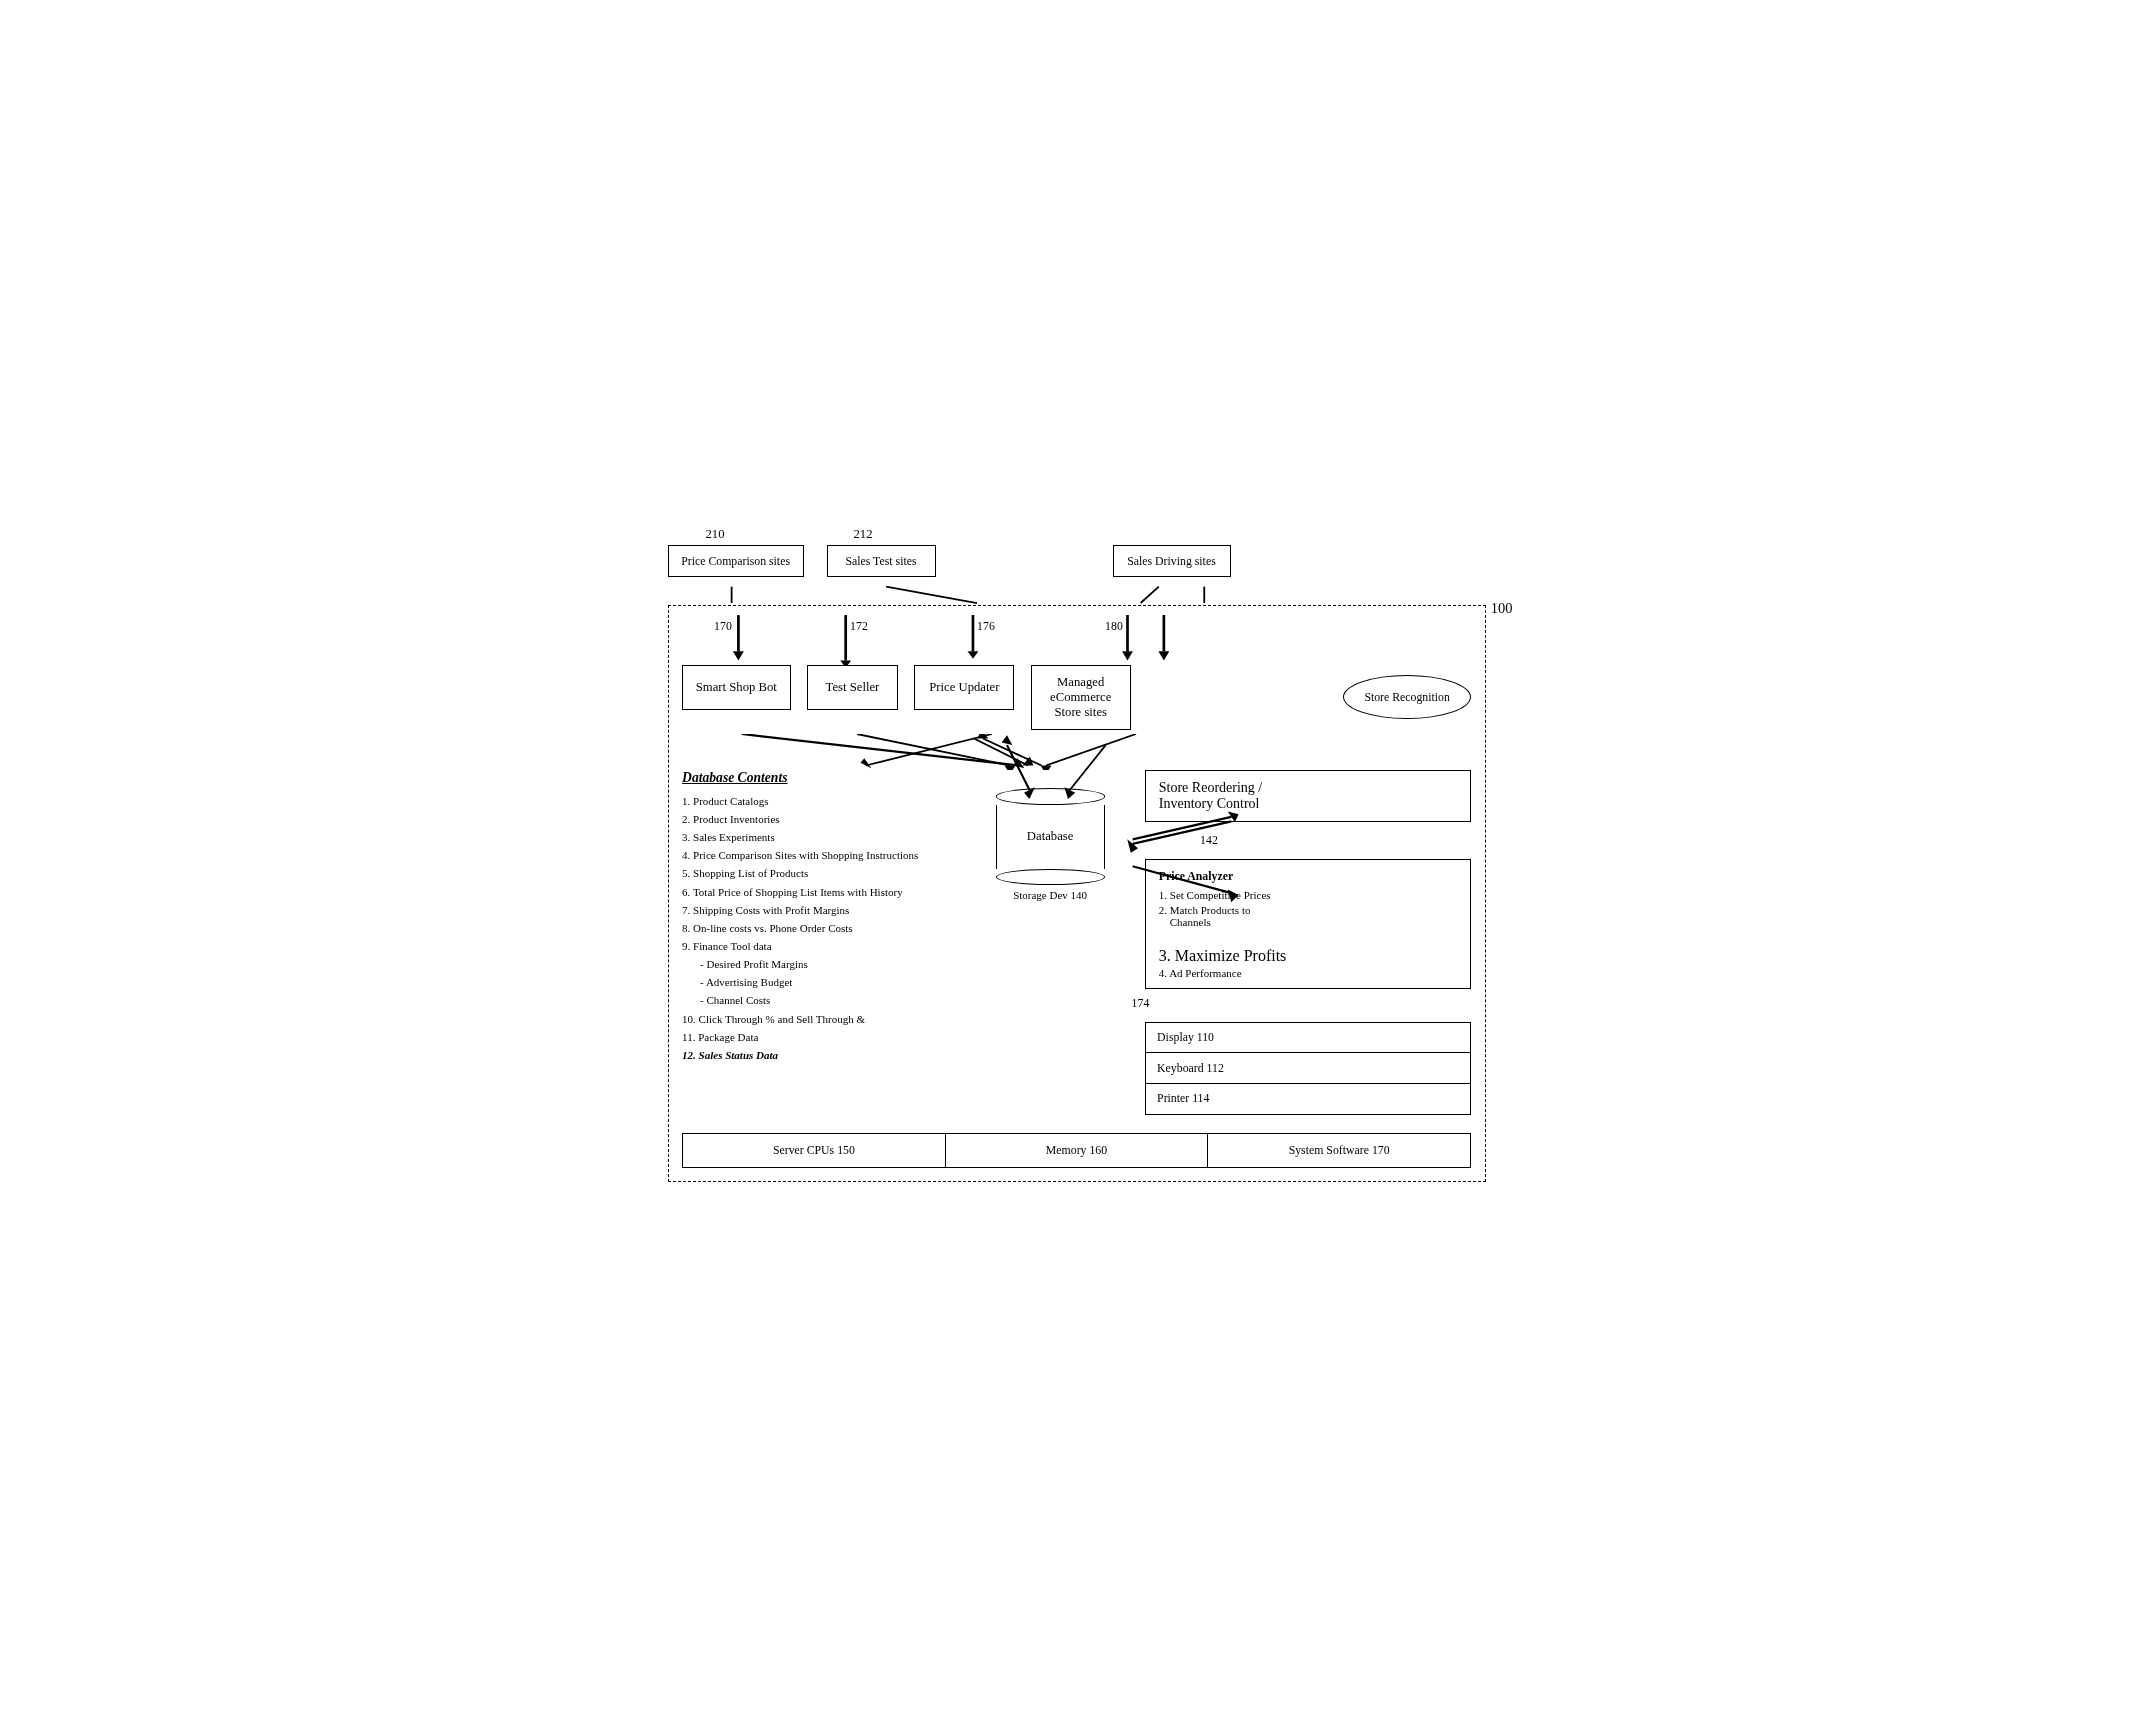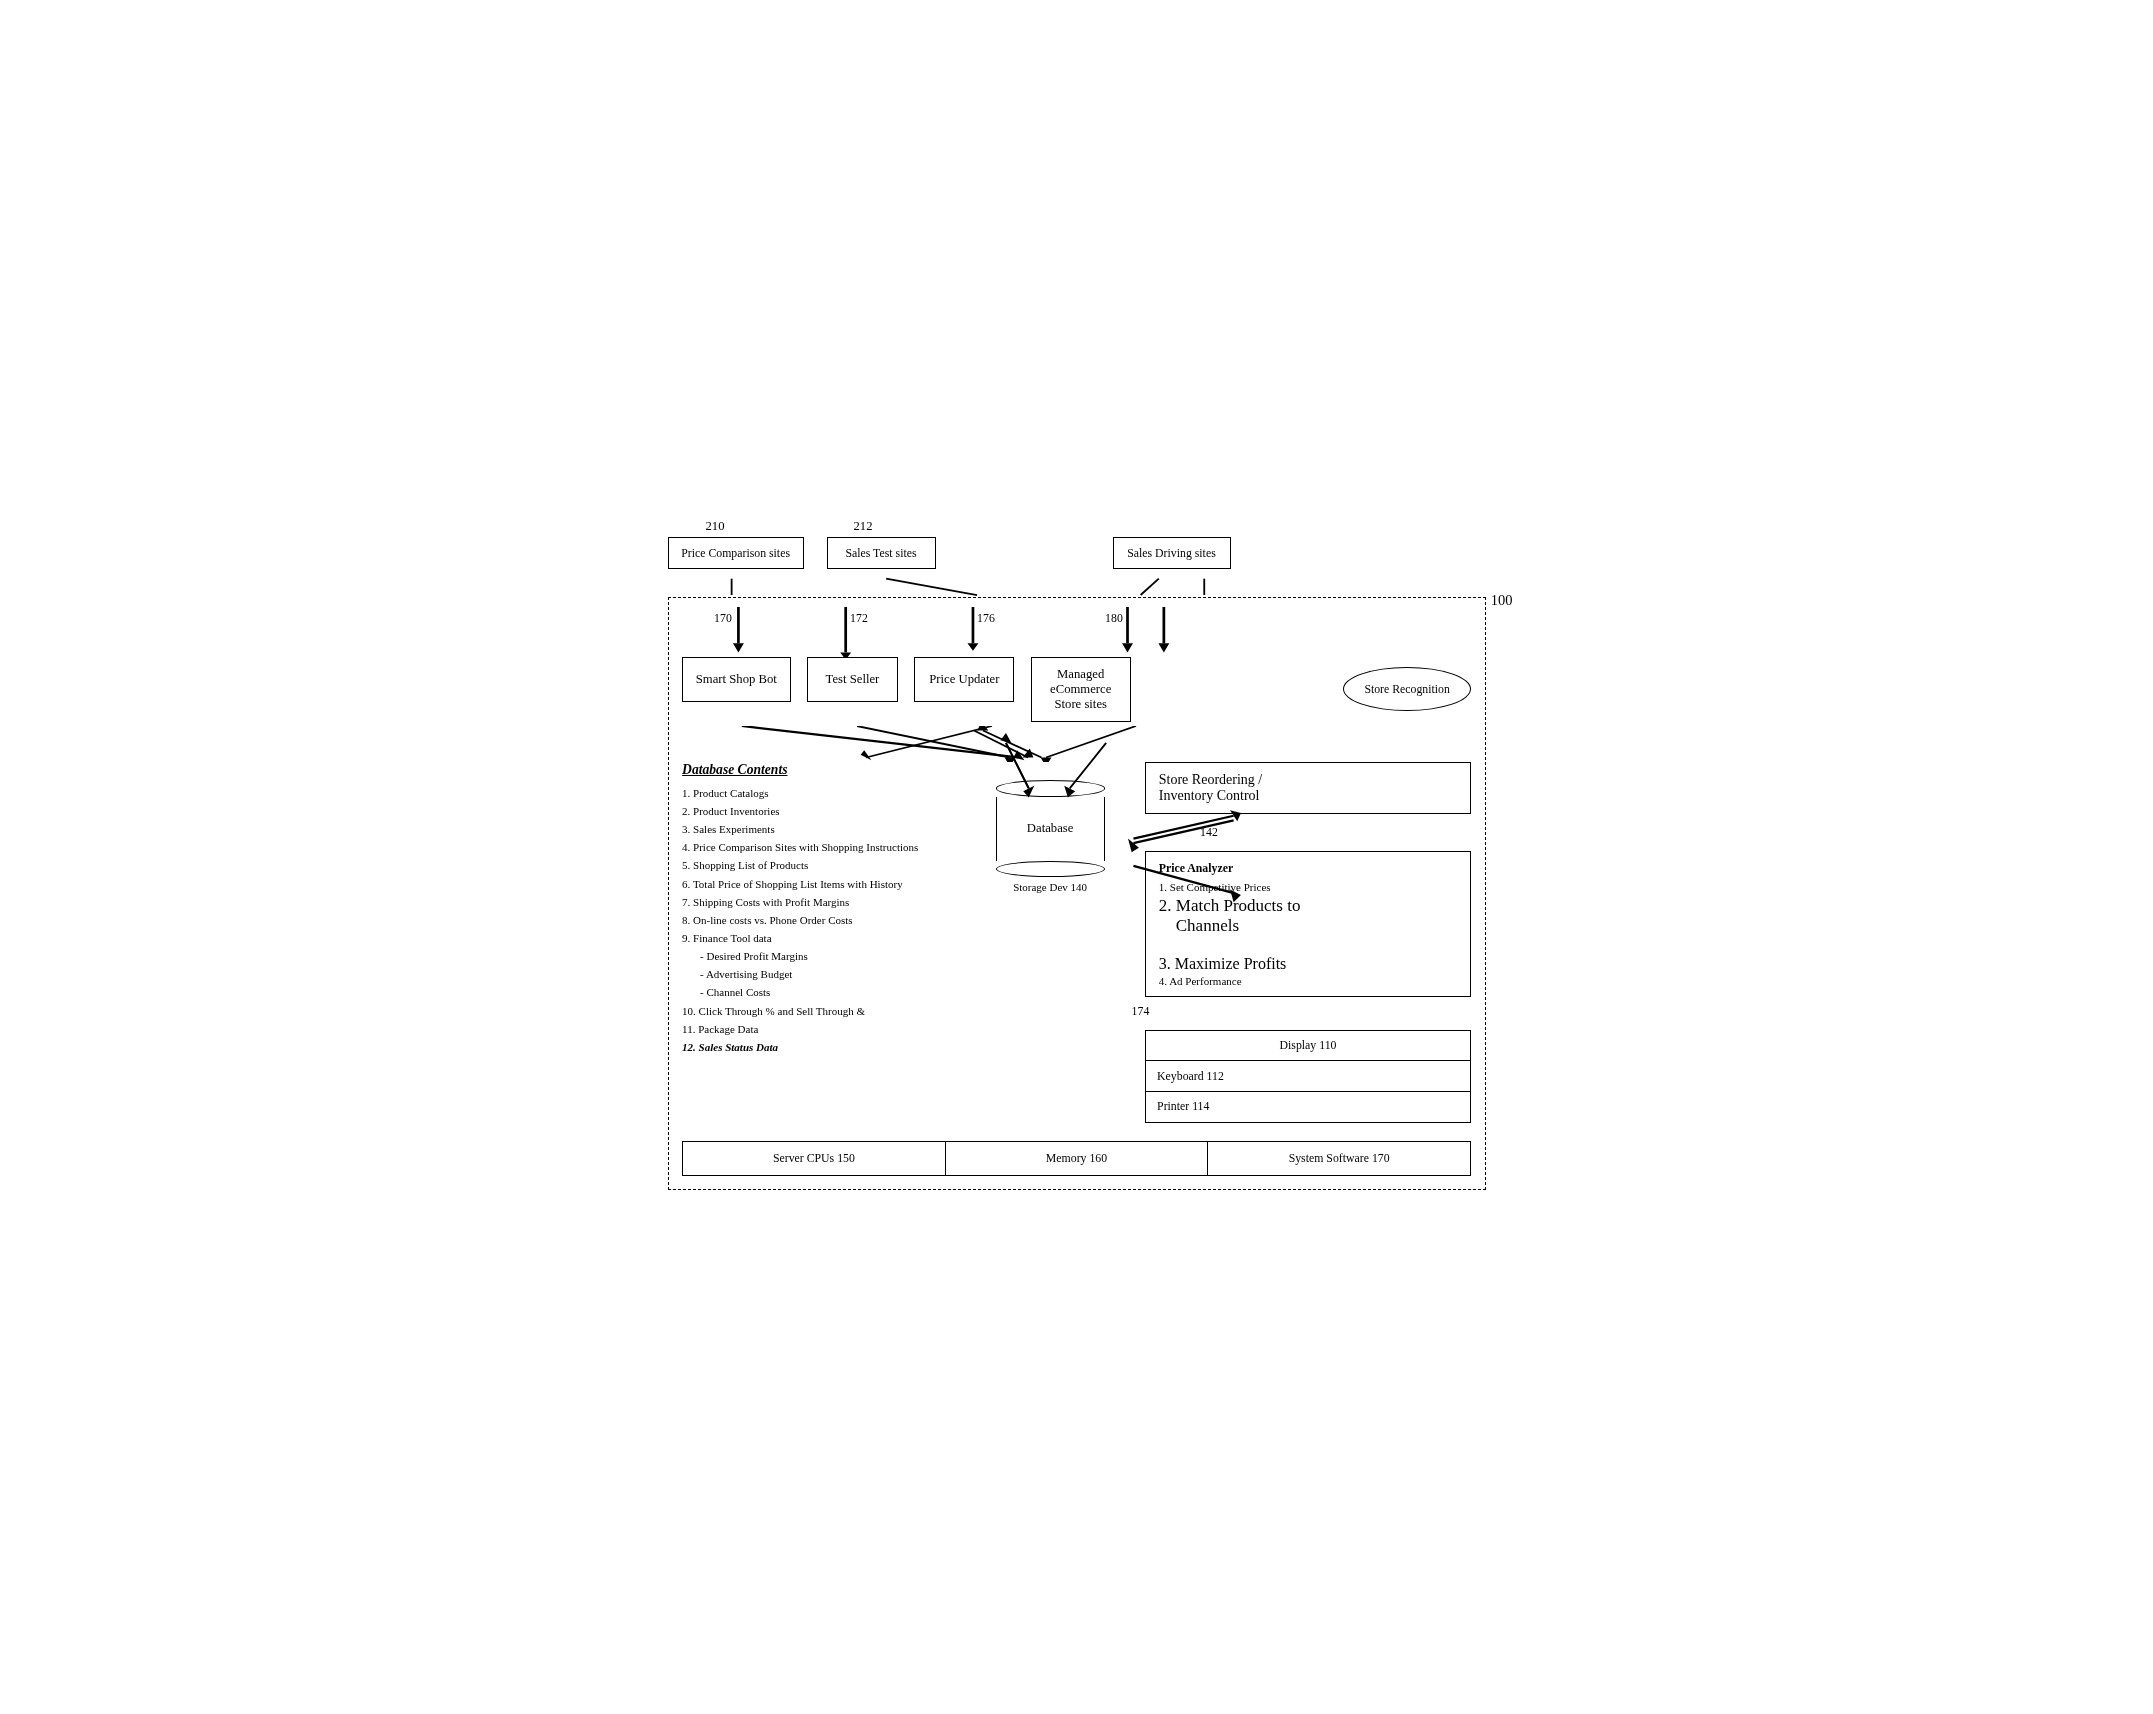--- a/index.html
+++ b/index.html
@@ -179,29 +179,29 @@
           <div style="border: 1.8px solid #000; padding: 9px 12.7px; font-size: 14px; text-align: left; margin-left: 18px;">
             <span style="white-space: pre-line;">Store Reordering /
 Inventory Control</span>
           </div>
 
           <div style="font-size: 11.8px; margin-left: 73px;">142</div>
 
           <div style="border: 1.8px solid #000; padding: 9px 12.7px; font-size: 11.8px; margin-left: 18px;">
             <div style="font-weight: bold; margin-bottom: 4.5px;">Price Analyzer</div>
             <div style="font-size: 11px; margin-bottom: 2.7px;">1. Set Competitive Prices</div>
-            <div style="font-size: 17px; margin-bottom: 19px;">2. Match Products to<br>&nbsp;&nbsp;&nbsp;&nbsp;Channels</div>
+            <div style="font-size: 11px; margin-bottom: 19px;">2. Match Products to<br>&nbsp;&nbsp;&nbsp;&nbsp;Channels</div>
             <div style="font-size: 16px; margin-bottom: 2.7px;">3. Maximize Profits</div>
             <div style="font-size: 11px;">4. Ad Performance</div>
           </div>
 
           <div style="font-size: 11.8px; margin-left: 4.5px; margin-top: -4.5px;">174</div>
 
           <div style="border: 1.8px solid #000; font-size: 11.8px; margin-left: 18px;">
-            <div style="padding: 7.3px 11px; border-bottom: 0.9px solid #000; text-align: center;">Display 110</div>
+            <div style="padding: 7.3px 11px; border-bottom: 0.9px solid #000;">Display 110</div>
             <div style="padding: 7.3px 11px; border-bottom: 0.9px solid #000;">Keyboard 112</div>
             <div style="padding: 7.3px 11px;">Printer 114</div>
           </div>
         </div>
       </div>
 
       <svg style="position: absolute; top: 0; left: 0; width: 100%; height: 100%; pointer-events: none;" viewBox="0 0 896 641" width="815" height="583">
 
         <line x1="510" y1="260" x2="620" y2="235" stroke="#000" stroke-width="2.5"></line>
         <polygon points="616,229 624,241 628,232" fill="#000"></polygon>

